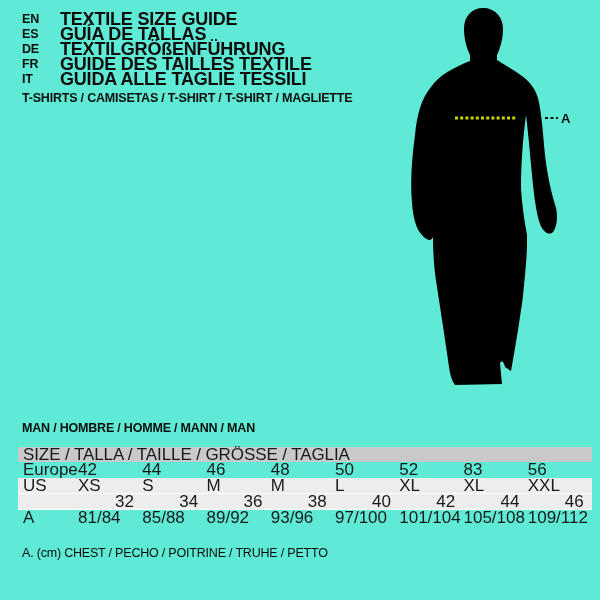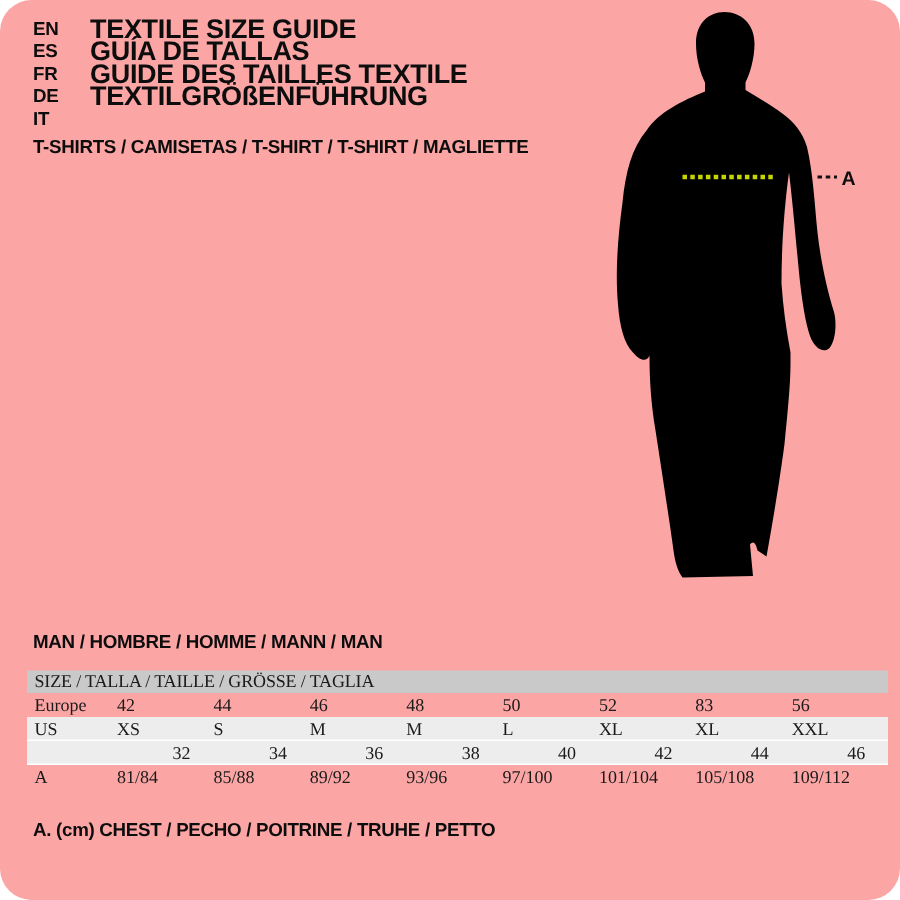--- a/index.html
+++ b/index.html
@@ -1,70 +1,71 @@
 <!DOCTYPE html>
 <html><head>
 <meta charset="utf-8">
 <style>
   * { margin:0; padding:0; box-sizing:border-box; }
   html,body { width:600px; height:600px; }
   body { background:#ffffff; font-family:"Liberation Sans", sans-serif; }
-  .canvas { position:relative; width:600px; height:600px; background:#fca5a5; overflow:hidden; color:#0d0d0d;border-radius:21px; }
+  .canvas { position:relative; width:600px; height:600px; background:#5eead4; overflow:hidden; color:#0d0d0d; }
 
   
   .lang-list { position:absolute; left:22px; top:12px; }
   .lang-row { display:flex; height:15px; line-height:15px; }
   .lang-code { width:38px; font-weight:700; font-size:12.5px; letter-spacing:-0.2px; }
   .lang-label { font-weight:700; font-size:18px; letter-spacing:-0.2px; white-space:nowrap; }
 
   
   .categories { position:absolute; left:22px; top:89px; }
   .cat-line { height:19px; line-height:19px; font-weight:700; font-size:12.5px; letter-spacing:-0.2px; white-space:nowrap; }
 
   
   .figure-wrap { position:absolute; left:405px; top:5px; width:168px; height:385px; }
 
   
   .section-title { position:absolute; left:22px; top:421px; font-weight:700; font-size:12.5px; letter-spacing:-0.2px; }
 
   
-  .size-table { position:absolute; left:18px; top:447px; width:574px; font-size:12px; color:#1a1a1a;font-family:Liberation Serif, serif; }
+  .size-table { position:absolute; left:18px; top:447px; width:574px; font-size:17px; color:#1a1a1a; }
   .thead { height:15px; line-height:15px; padding-left:5px; font-weight:400; letter-spacing:-0.1px; }
   .trow { display:flex; height:16px; line-height:16px; }
   .trow.shaded { box-shadow: inset 0 -1px #ffffff; }
   .tlabel { width:60px; padding-left:5px; }
   .tcell { flex:1; text-align:left; }
 
   
-  .footnote { position:absolute; left:22px; top:546px; font-weight:700; font-size:12.5px; letter-spacing:-0.2px; }
+  .footnote { position:absolute; left:22px; top:546px; font-weight:400; font-size:12.5px; letter-spacing:-0.2px; }
 </style>
 </head>
 <body>
 
 <div class="canvas">
 
   <div class="lang-list" id="langList">
       <div class="lang-row">
         <span class="lang-code">EN</span>
         <span class="lang-label">TEXTILE SIZE GUIDE</span>
       </div>
       <div class="lang-row">
         <span class="lang-code">ES</span>
         <span class="lang-label">GUÍA DE TALLAS</span>
       </div>
       <div class="lang-row">
+        <span class="lang-code">DE</span>
+        <span class="lang-label">TEXTILGRÖßENFÜHRUNG</span>
+      </div>
+      <div class="lang-row">
         <span class="lang-code">FR</span>
         <span class="lang-label">GUIDE DES TAILLES TEXTILE</span>
       </div>
       <div class="lang-row">
-        <span class="lang-code">DE</span>
-        <span class="lang-label">TEXTILGRÖßENFÜHRUNG</span>
-      </div>
-      <div class="lang-row">
         <span class="lang-code">IT</span>
+        <span class="lang-label">GUIDA ALLE TAGLIE TESSILI</span>
       </div>
     </div>
 
   <div class="categories" id="catLines">
       <div class="cat-line">T-SHIRTS / CAMISETAS / T-SHIRT / T-SHIRT / MAGLIETTE</div>
     </div>
 
   <div class="figure-wrap">
     <svg width="168" height="385" viewBox="0 0 168 385">
       <path fill="#000000" d="

